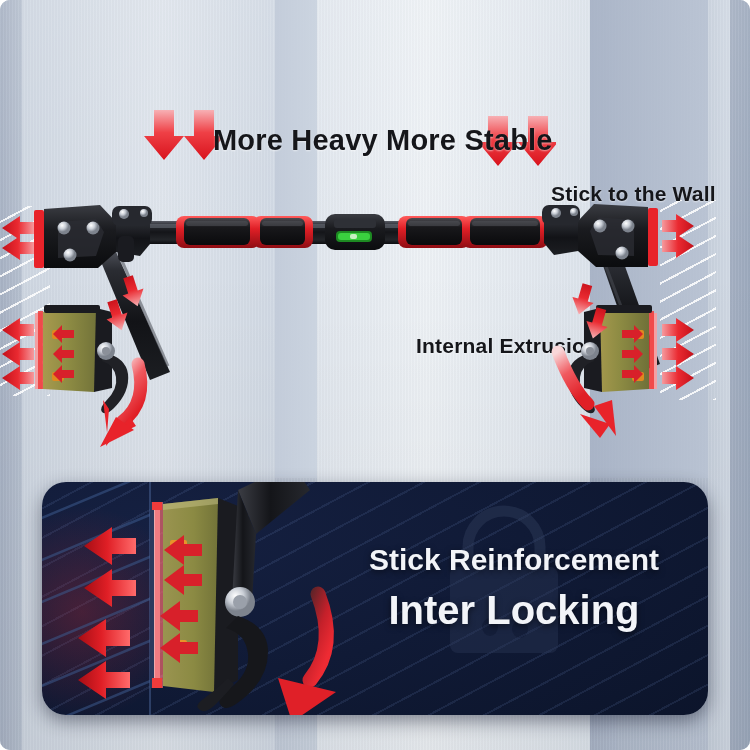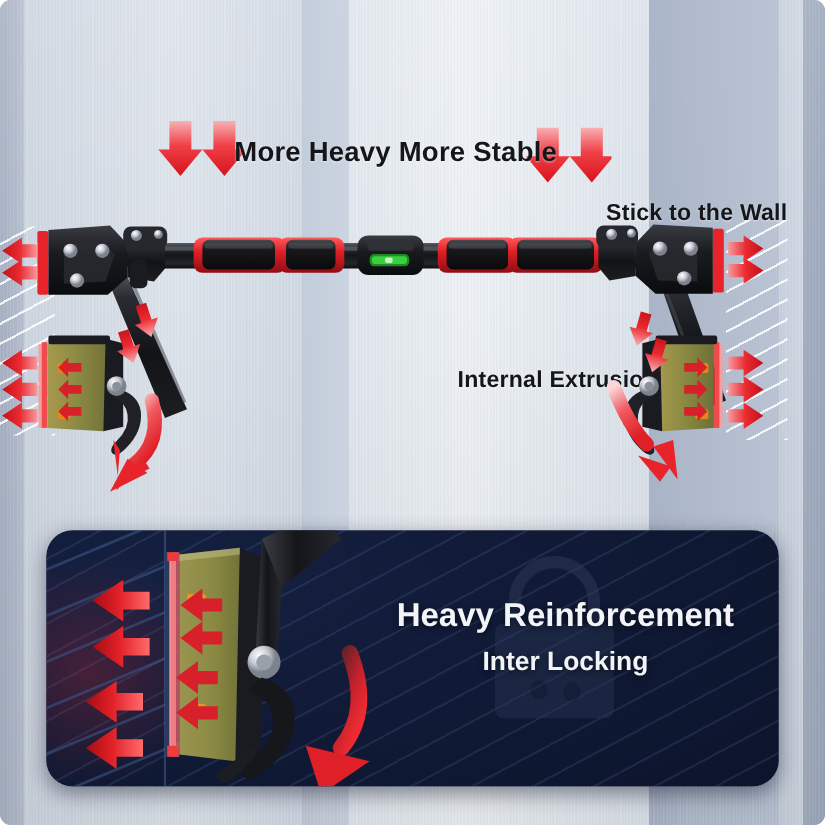--- a/index.html
+++ b/index.html
@@ -78,21 +78,21 @@
       <path d="M4 0 h20 v26 h10 L14 50 L-6 26 h10 Z" transform="translate(52,0)"></path>
     </g>
   </svg>
   <svg class="dArrow" style="left:472px;top:116px;" width="84" height="52" viewBox="0 0 84 52">
     <g fill="url(#gDown)">
       <path d="M4 0 h20 v26 h10 L14 50 L-6 26 h10 Z" transform="translate(12,0)"></path>
       <path d="M4 0 h20 v26 h10 L14 50 L-6 26 h10 Z" transform="translate(52,0)"></path>
     </g>
   </svg>
 
-  <div class="caption" style="left:213px;top:124px;font-size:25px;">More Heavy More Stable</div>
+  <div class="caption" style="left:213px;top:124px;font-size:29px;">More Heavy More Stable</div>
   <div class="caption" style="left:551px;top:182px;font-size:21px;">Stick to the Wall</div>
   <div class="caption" style="left:416px;top:334px;font-size:21px;">Internal Extrusion</div>
 
   <svg class="barWrap" viewBox="0 0 750 460">
     <defs>
       <linearGradient id="tube" x1="0" y1="0" x2="0" y2="1">
         <stop offset="0%" stop-color="#5a5d66"></stop>
           <stop offset="18%" stop-color="#2b2d34"></stop>
         <stop offset="48%" stop-color="#141519"></stop>
           <stop offset="82%" stop-color="#232529"></stop>
@@ -392,16 +392,16 @@
     <svg style="position:absolute;left:396px;top:23px;opacity:.42;" width="132" height="152" viewBox="0 0 132 152">
       <path d="M30 62 V42 a36 36 0 0 1 72 0 V62" fill="none" stroke="#33405f" stroke-width="11" stroke-linecap="round"></path>
       <rect x="12" y="62" width="108" height="86" rx="8" fill="#2b3756"></rect>
       <ellipse cx="52" cy="122" rx="8" ry="9" fill="#1b2540"></ellipse>
       <ellipse cx="82" cy="124" rx="8" ry="9" fill="#1b2540"></ellipse>
     </svg>
 
     <div style="position:absolute;left:288px;top:0;width:378px;height:233px;"></div>
   </div>
 
-  <div class="panelText" style="top:543px;font-size:30px;">Heavy Reinforcement</div>
-  <div class="panelText" style="top:588px;font-size:24px;">Inter Locking</div>
+  <div class="panelText" style="top:543px;font-size:30px;">Stick Reinforcement</div>
+  <div class="panelText" style="top:588px;font-size:40px;">Inter Locking</div>
 
 </div>
 
 </body></html>

